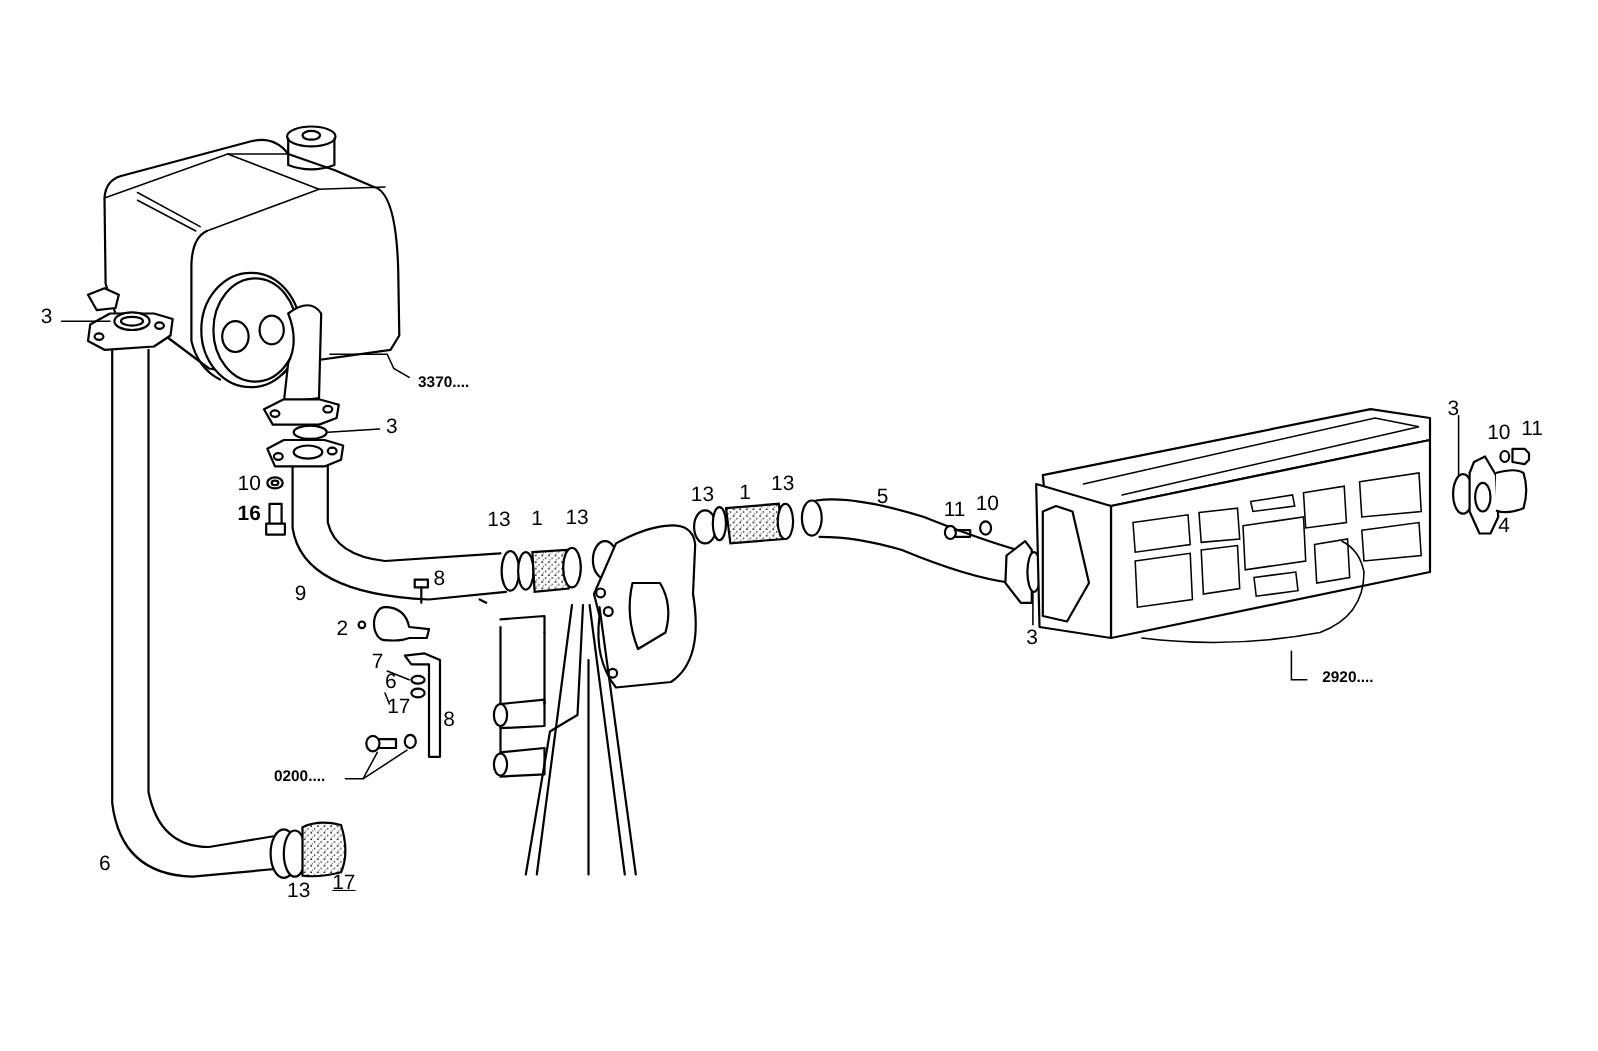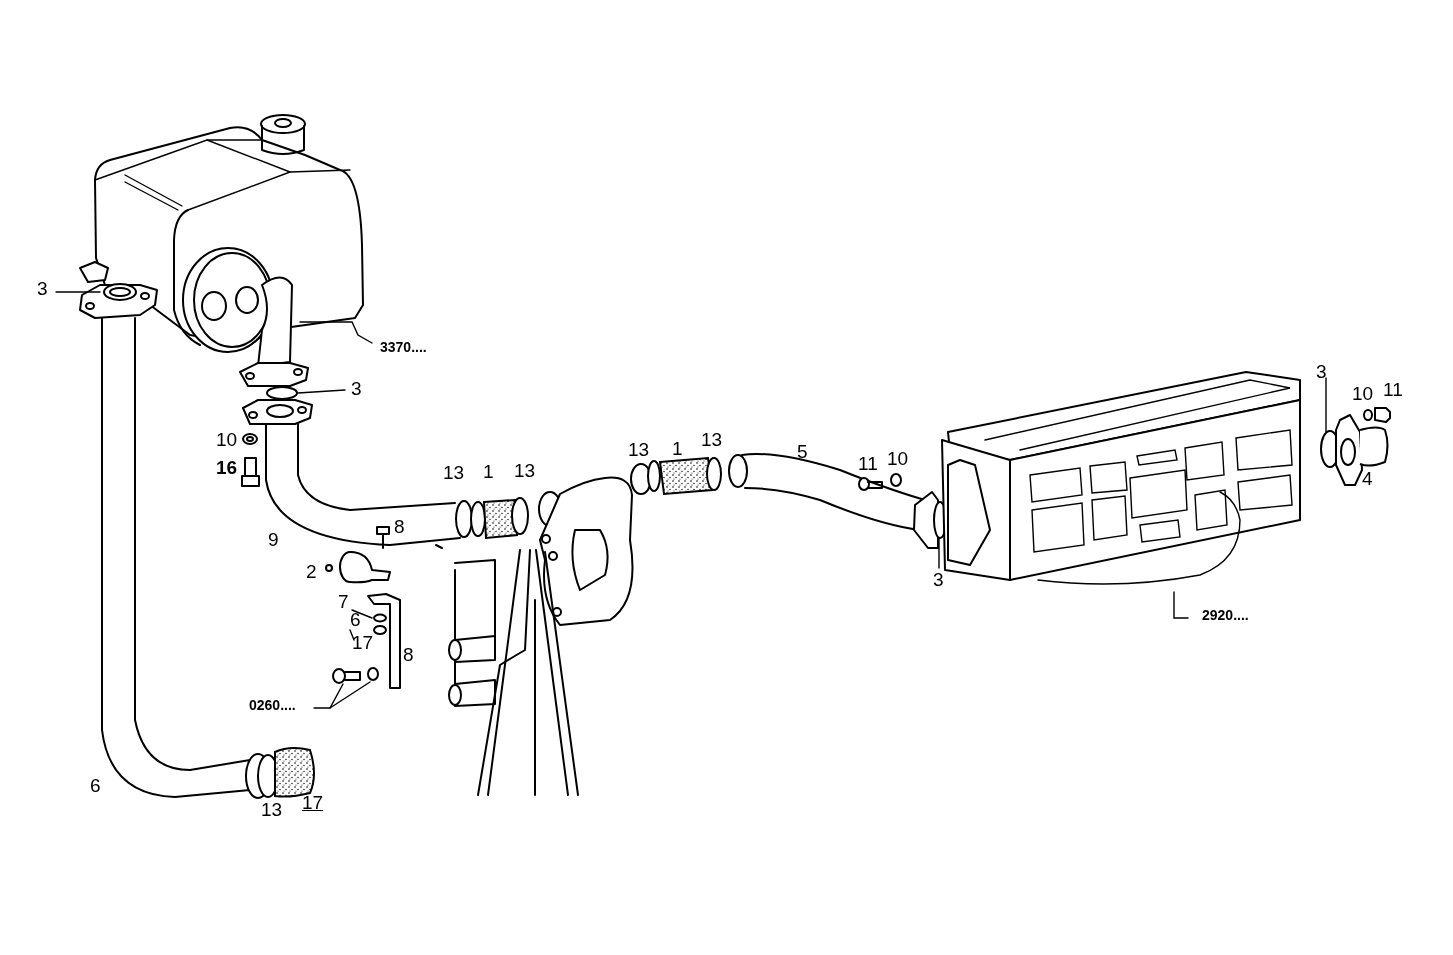--- a/index.html
+++ b/index.html
@@ -222,15 +222,15 @@
   <span class="lbl" style="left:1352px;top:384px;">10</span>
   <span class="lbl" style="left:1383px;top:380px;">11</span>
   <span class="lbl" style="left:1362px;top:469px;">4</span>
   <span class="lbl" style="left:90px;top:776px;">6</span>
   <span class="lbl" style="left:261px;top:800px;">13</span>
   <span class="lbl" style="left:302px;top:793px;text-decoration:underline;">17</span>
 </div>
 
 <div id="refs">
   <span class="ref" style="left:380px;top:340px;">3370....</span>
-  <span class="ref" style="left:249px;top:698px;">0260....</span>
+  <span class="ref" style="left:249px;top:698px;">0200....</span>
   <span class="ref" style="left:1202px;top:608px;">2920....</span>
 </div>
 
 </body></html>

